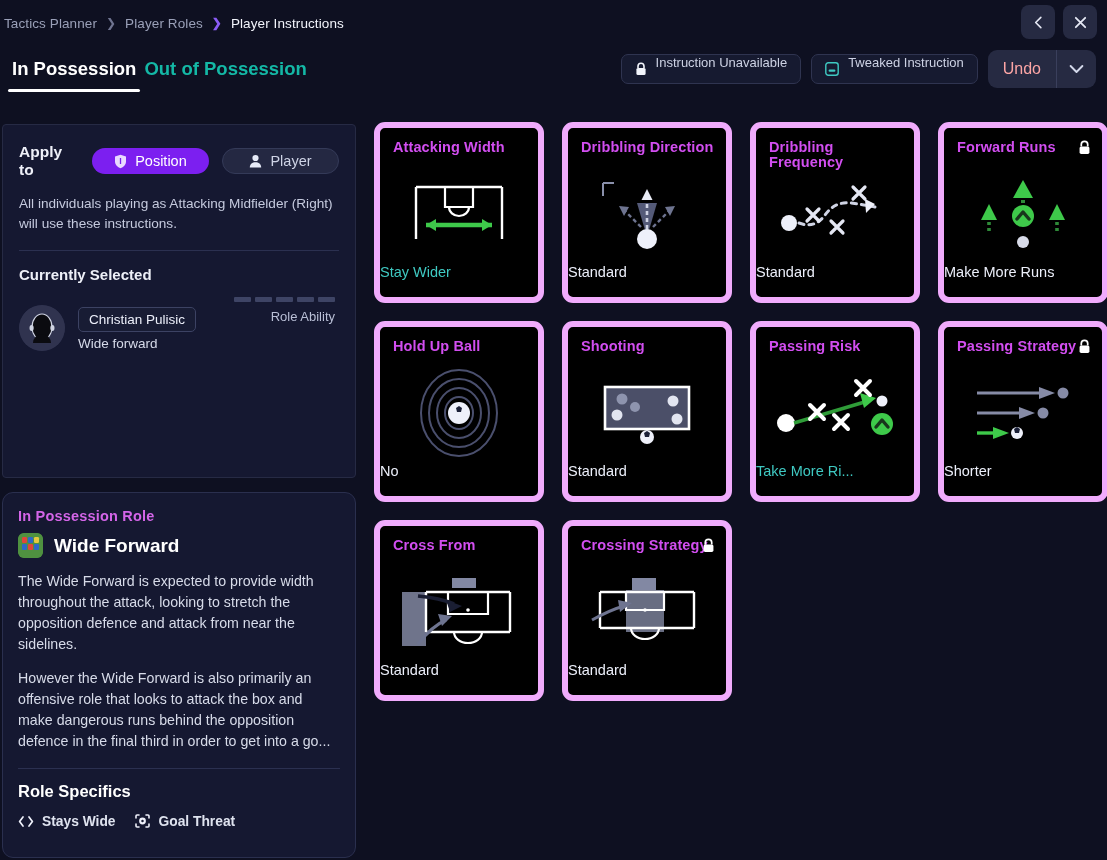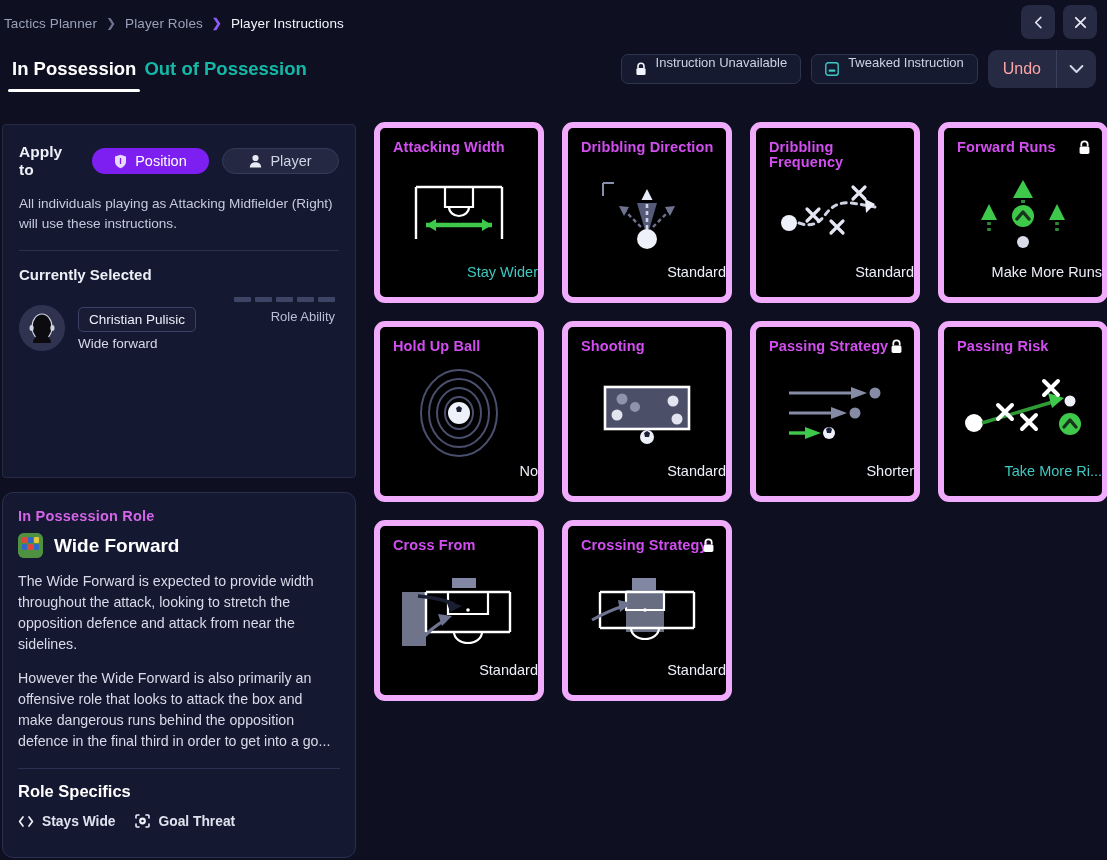--- a/index.html
+++ b/index.html
@@ -146,21 +146,21 @@
   .card-title {
     font-size: 14.5px; font-weight: bold; color: #d24ef0;
     letter-spacing: .1px; line-height: 1.05;
   }
   .card-lock { position: absolute; right: 11px; top: 12px; }
   .card-art {
     position: absolute; left: 0; right: 0; top: 38px; height: 96px;
     display: flex; align-items: center; justify-content: center;
   }
   .card-val {
-    position: absolute; left: 0; right: 0; bottom: 17px; text-align: right;
+    position: absolute; left: 0; right: 0; bottom: 17px; text-align: left;
     font-size: 14.5px; color: #eceffa;
   }
   .card-val.tweak { color: #3fc9c2; }
 </style>
 </head>
 <body>
 
 <div class="breadcrumb-bar">
   <span class="crumb">Tactics Planner</span>
   <span class="crumb-sep">❯</span>
@@ -410,20 +410,40 @@
         <circle cx="33" cy="24" r="5.5" fill="#8e94ae"></circle>
         <circle cx="46" cy="32" r="5" fill="#8e94ae"></circle>
         <circle cx="28" cy="40" r="5.5" fill="#e2e5f0"></circle>
         <circle cx="84" cy="26" r="5.5" fill="#e2e5f0"></circle>
         <circle cx="88" cy="44" r="5.5" fill="#e2e5f0"></circle>
         <circle cx="58" cy="62" r="7" fill="#eef0fa"></circle>
         <path d="M55 58 l3-2 l3 2 l-1 4 h-4 z" fill="#1b2038"></path>
       </svg>
     </div>
     <div class="card-val">Standard</div>
+  </div>
+
+  <div class="card">
+    <div class="card-title">Passing Risk</div>
+    <div class="card-art">
+      <svg width="126" height="72" viewBox="0 0 126 72">
+        <circle cx="14" cy="46" r="9" fill="#fff"></circle>
+        <path d="M22 46 L96 24" stroke="#2f9c38" stroke-width="3.4"></path>
+        <path d="M104 21 L88 16 L92 31 Z" fill="#3ec94a"></path>
+        <g stroke="#fff" stroke-width="4" stroke-linecap="round">
+          <path d="M38 28 L52 42 M52 28 L38 42"></path>
+          <path d="M62 38 L76 52 M76 38 L62 52"></path>
+          <path d="M84 4 L98 18 M98 4 L84 18"></path>
+        </g>
+        <circle cx="110" cy="24" r="5.5" fill="#eef0fa"></circle>
+        <circle cx="110" cy="47" r="11" fill="#3ec94a"></circle>
+        <path d="M104 50 L110 43 L116 50" fill="none" stroke="#18351c" stroke-width="3.4" stroke-linecap="round" stroke-linejoin="round"></path>
+      </svg>
+    </div>
+    <div class="card-val tweak">Take More Ri...</div>
   </div>
 
   <div class="card">
     <div class="card-title">Passing Strategy</div>
     <span class="card-lock">
       <svg width="13" height="15" viewBox="0 0 12 14">
         <path d="M3 6 V4.2 a3 3 0 0 1 6 0 V6" fill="none" stroke="#fff" stroke-width="1.6"></path>
         <rect x="1.4" y="6" width="9.2" height="7" rx="1.5" fill="#fff"></rect>
       </svg>
     </span>
@@ -440,40 +460,20 @@
         <path d="M14 56 H32" stroke="#3ec94a" stroke-width="3.4"></path>
         <path d="M46 56 L30 50 L30 62 Z" fill="#3ec94a"></path>
         <circle cx="54" cy="56" r="6" fill="#eef0fa"></circle>
         <path d="M51 52 l3-2 l3 2 l-1 4 h-4 z" fill="#1b2038"></path>
       </svg>
     </div>
     <div class="card-val">Shorter</div>
   </div>
 
   <div class="card">
-    <div class="card-title">Passing Risk</div>
-    <div class="card-art">
-      <svg width="126" height="72" viewBox="0 0 126 72">
-        <circle cx="14" cy="46" r="9" fill="#fff"></circle>
-        <path d="M22 46 L96 24" stroke="#2f9c38" stroke-width="3.4"></path>
-        <path d="M104 21 L88 16 L92 31 Z" fill="#3ec94a"></path>
-        <g stroke="#fff" stroke-width="4" stroke-linecap="round">
-          <path d="M38 28 L52 42 M52 28 L38 42"></path>
-          <path d="M62 38 L76 52 M76 38 L62 52"></path>
-          <path d="M84 4 L98 18 M98 4 L84 18"></path>
-        </g>
-        <circle cx="110" cy="24" r="5.5" fill="#eef0fa"></circle>
-        <circle cx="110" cy="47" r="11" fill="#3ec94a"></circle>
-        <path d="M104 50 L110 43 L116 50" fill="none" stroke="#18351c" stroke-width="3.4" stroke-linecap="round" stroke-linejoin="round"></path>
-      </svg>
-    </div>
-    <div class="card-val tweak">Take More Ri...</div>
-  </div>
-
-  <div class="card">
     <div class="card-title">Cross From</div>
     <div class="card-art">
       <svg width="126" height="84" viewBox="0 0 126 84">
         <rect x="6" y="22" width="24" height="54" fill="#7d melhor" stroke="none"></rect>
         <rect x="6" y="22" width="24" height="54" fill="#8288a3" opacity="0.85"></rect>
         <rect x="56" y="8" width="24" height="10" fill="#8288a3"></rect>
         <path d="M30 22 H114 M30 22 V62 M114 22 V62 M30 62 H114" fill="none" stroke="#fff" stroke-width="2.4"></path>
         <path d="M52 22 H92 V44 H52 Z" fill="none" stroke="#fff" stroke-width="2.2"></path>
         <path d="M58 62 a14 11 0 0 0 28 0" fill="none" stroke="#fff" stroke-width="2.2"></path>
         <circle cx="72" cy="40" r="1.8" fill="#fff"></circle>

